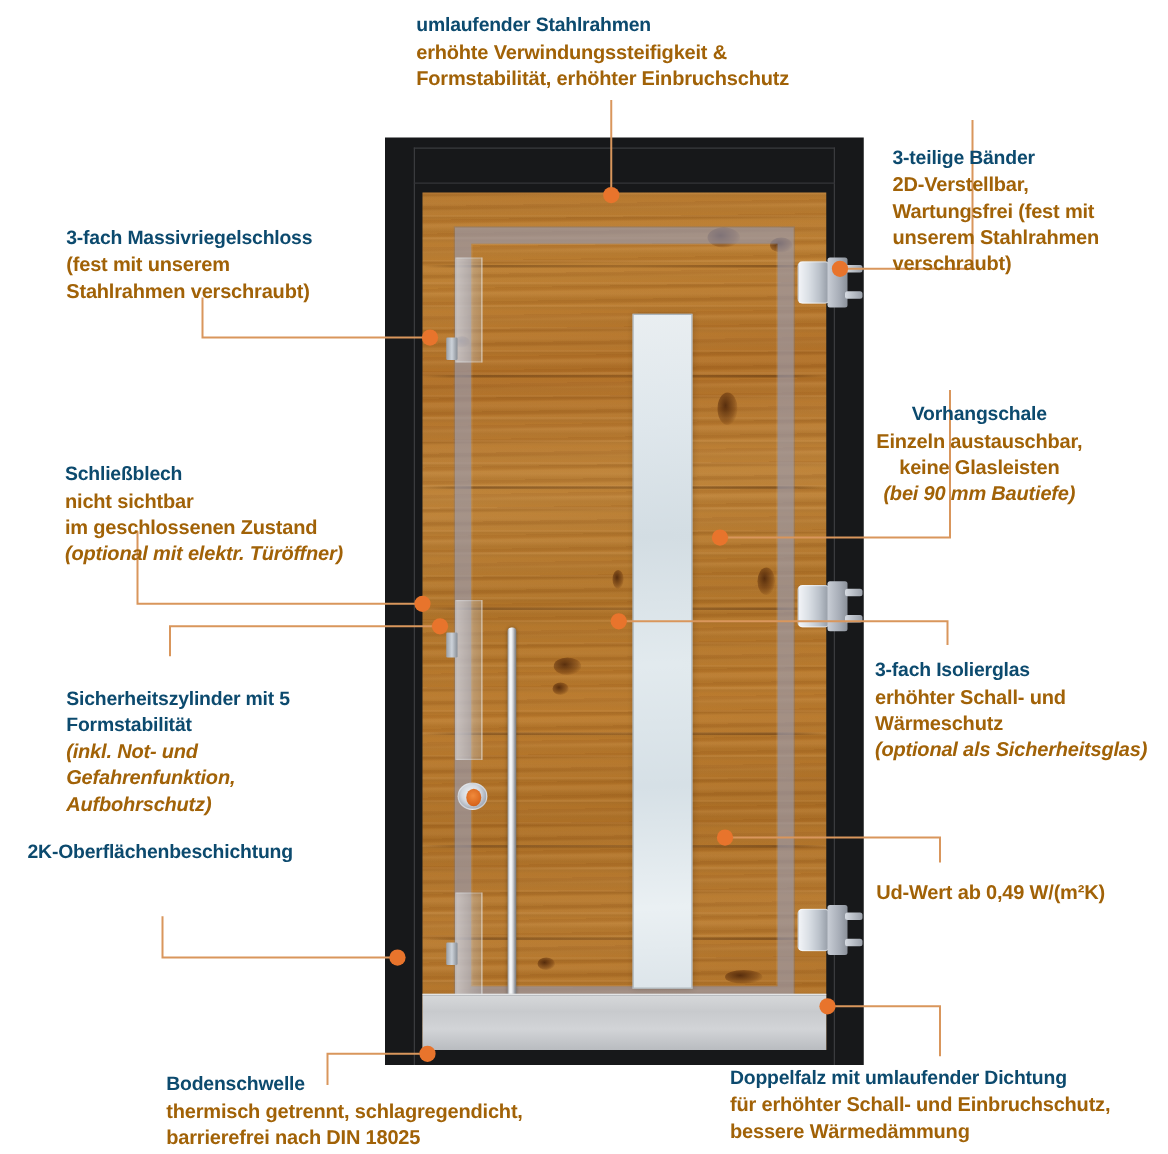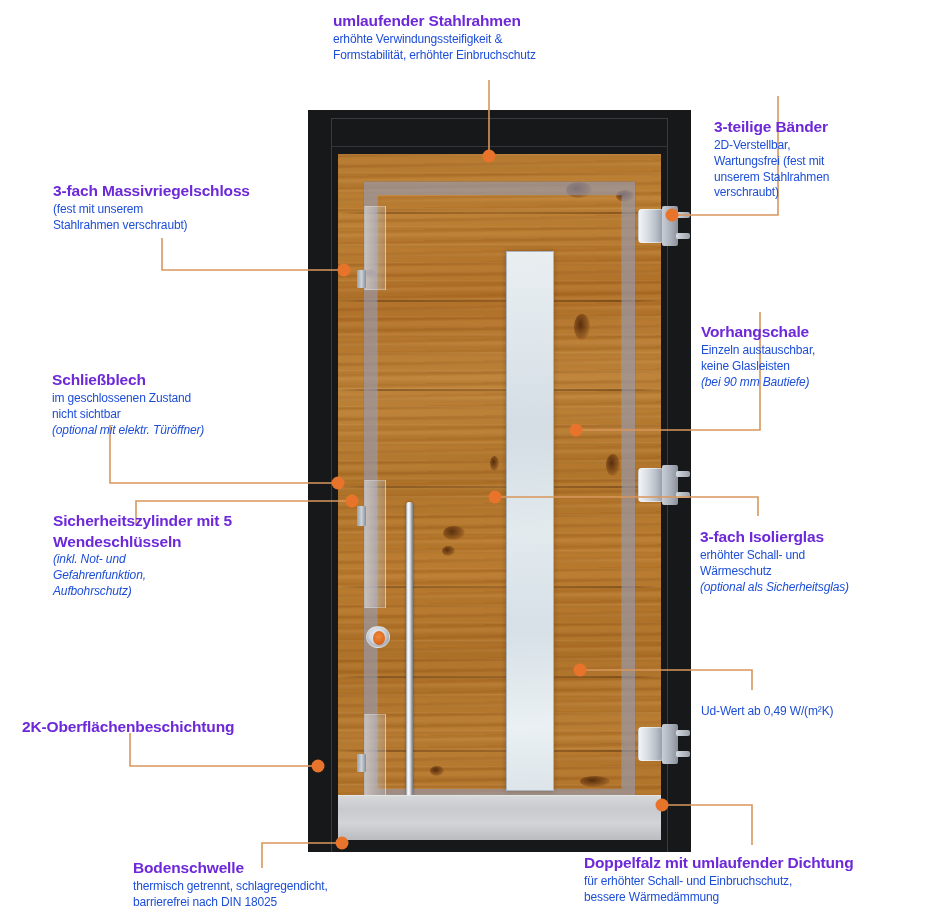--- a/index.html
+++ b/index.html
@@ -18,28 +18,29 @@
 
   
   .anno {
     position: absolute;
     line-height: 1.33;
   }
   .anno .ttl {
     font-weight: bold;
     font-size: 15.5px;
     letter-spacing: -0.15px;
-    color: #6d28d9;
+    color: #0c4a6e;
     white-space: nowrap;
   }
   .anno .ln {
-    font-size: 12px;
+    font-size: 16px;
     letter-spacing: -0.15px;
-    color: #1d4ed8;
+    color: #a16207;
     white-space: nowrap;
+    font-weight: bold;
   }
   .anno .it { font-style: italic; }
 
   
   #connectors {
     position: absolute;
     left: 0; top: 0;
     width: 934px; height: 923px;
     pointer-events: none;
   }
@@ -362,38 +363,38 @@
 </div>
 
 <div class="anno" style="left:53px;top:181px;">
   <div class="ttl">3-fach Massivriegelschloss</div>
   <div class="ln">(fest mit unserem</div>
   <div class="ln">Stahlrahmen verschraubt)</div>
 </div>
 
 <div class="anno" style="left:52px;top:370px;">
   <div class="ttl">Schließblech</div>
+  <div class="ln">nicht sichtbar</div>
   <div class="ln">im geschlossenen Zustand</div>
-  <div class="ln">nicht sichtbar</div>
   <div class="ln it">(optional mit elektr. Türöffner)</div>
 </div>
 
-<div class="anno" style="left:53px;top:511px;">
+<div class="anno" style="left:53px;top:550px;">
   <div class="ttl">Sicherheitszylinder mit 5</div>
-  <div class="ttl">Wendeschlüsseln</div>
+  <div class="ttl">Formstabilität</div>
   <div class="ln it">(inkl. Not- und</div>
   <div class="ln it">Gefahrenfunktion,</div>
   <div class="ln it">Aufbohrschutz)</div>
 </div>
 
-<div class="anno" style="left:22px;top:717px;">
+<div class="anno" style="left:22px;top:672px;">
   <div class="ttl">2K-Oberflächenbeschichtung</div>
 </div>
 
-<div class="anno" style="left:701px;top:322px;">
+<div class="anno" style="left:701px;top:322px;text-align:center;">
   <div class="ttl">Vorhangschale</div>
   <div class="ln">Einzeln austauschbar,</div>
   <div class="ln">keine Glasleisten</div>
   <div class="ln it">(bei 90 mm Bautiefe)</div>
 </div>
 
 <div class="anno" style="left:700px;top:527px;">
   <div class="ttl">3-fach Isolierglas</div>
   <div class="ln">erhöhter Schall- und</div>
   <div class="ln">Wärmeschutz</div>

